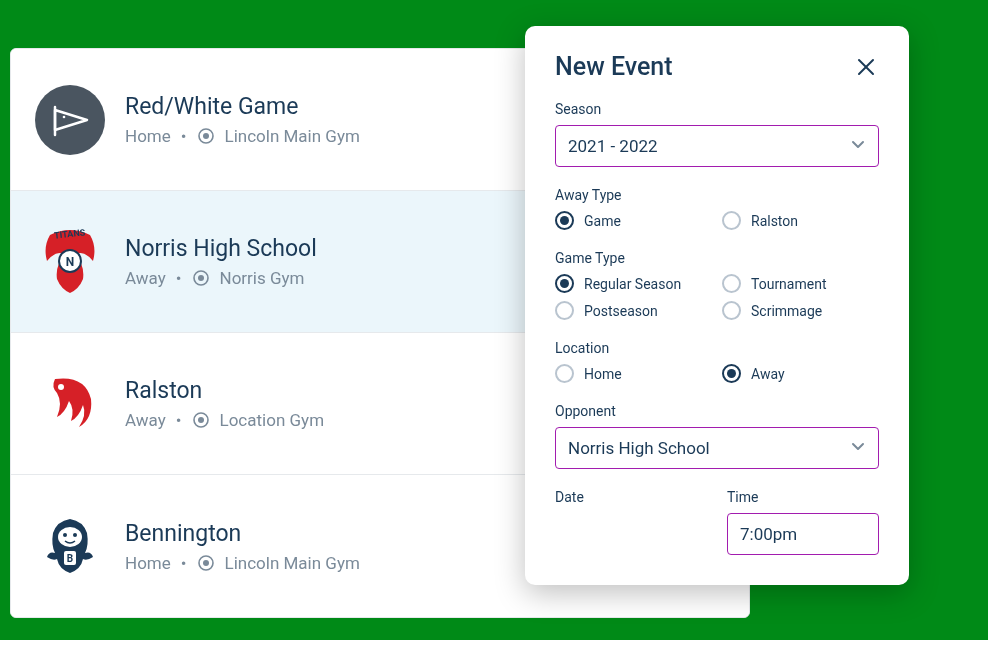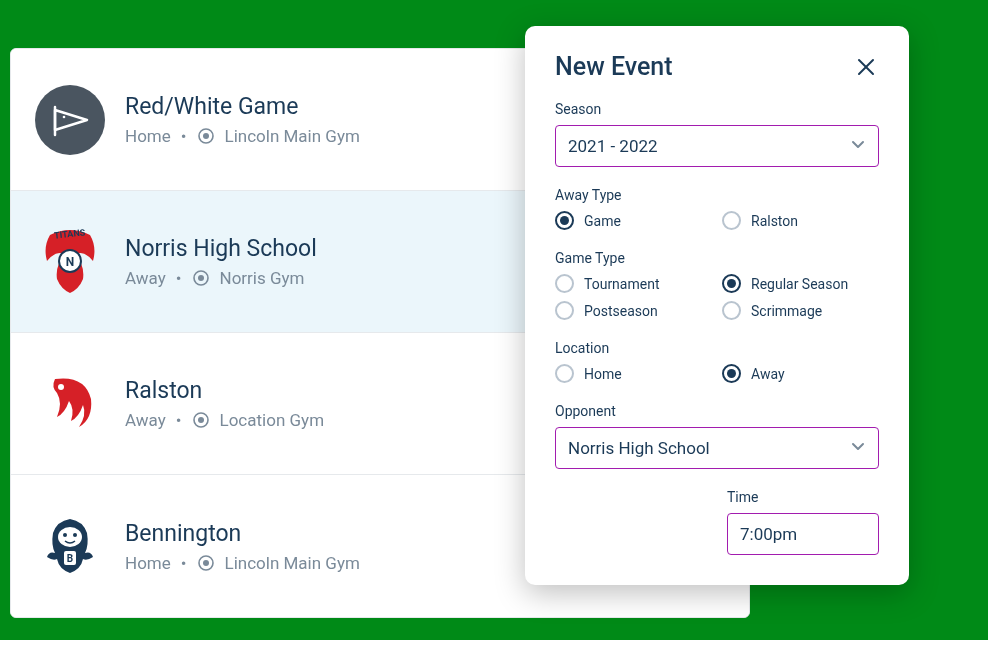--- a/index.html
+++ b/index.html
@@ -365,26 +365,26 @@
         <span class="radio-circle"></span>
         <span>Ralston</span>
       </div>
     </div>
   </div>
 
   <div class="field-group">
     <div class="field-label">Game Type</div>
     <div class="radio-grid">
       <div class="radio-option">
+        <span class="radio-circle checked"></span>
+        <span>Regular Season</span>
+      </div>
+      <div class="radio-option">
         <span class="radio-circle"></span>
         <span>Tournament</span>
-      </div>
-      <div class="radio-option">
-        <span class="radio-circle checked"></span>
-        <span>Regular Season</span>
       </div>
       <div class="radio-option">
         <span class="radio-circle"></span>
         <span>Postseason</span>
       </div>
       <div class="radio-option">
         <span class="radio-circle"></span>
         <span>Scrimmage</span>
       </div>
     </div>
@@ -411,20 +411,21 @@
       <span class="chevron">
         <svg width="16" height="16" viewBox="0 0 16 16" fill="none" stroke="#7a8a99" stroke-width="2" stroke-linecap="round" stroke-linejoin="round">
             <polyline points="3,6 8,11 13,6"></polyline>
           </svg>
       </span>
     </div>
   </div>
 
   <div class="two-col">
     <div>
+      <div class="field-label">Date</div>
     </div>
     <div>
       <div class="field-label">Time</div>
       <div class="text-input">
         <span>7:00pm</span>
       </div>
     </div>
   </div>
 
 </div>

